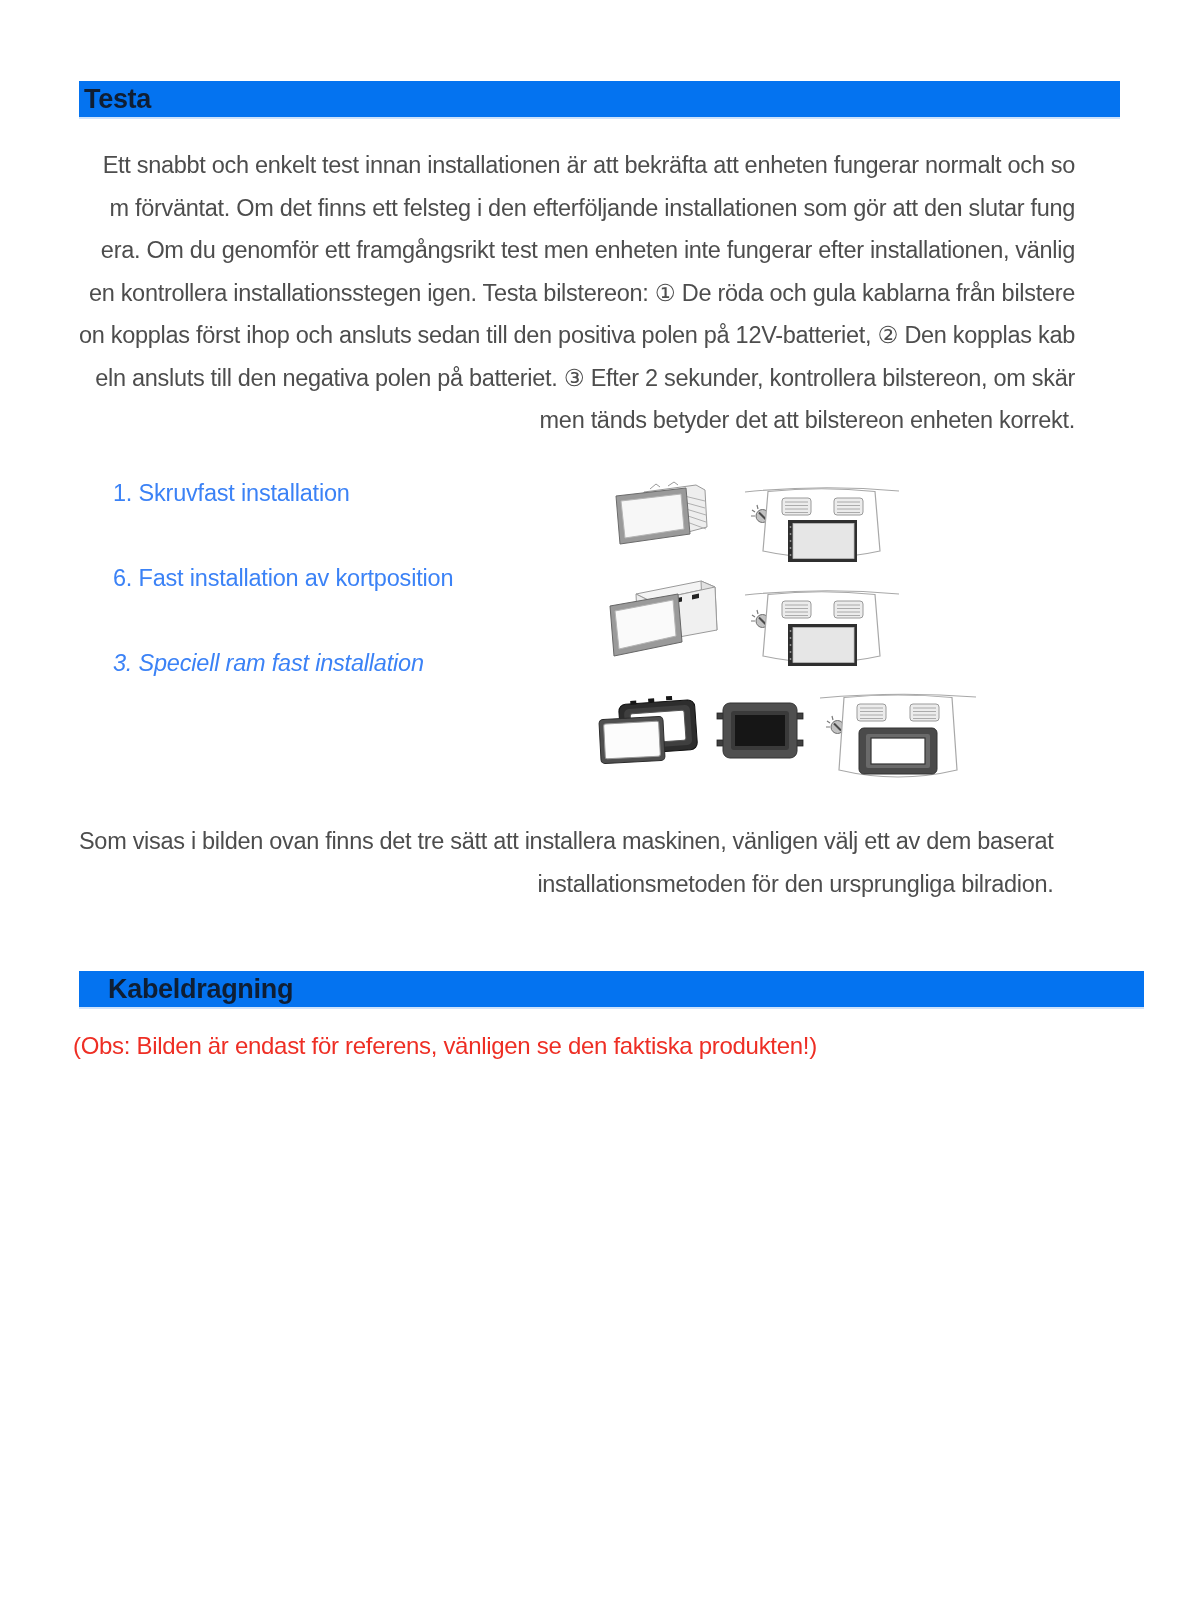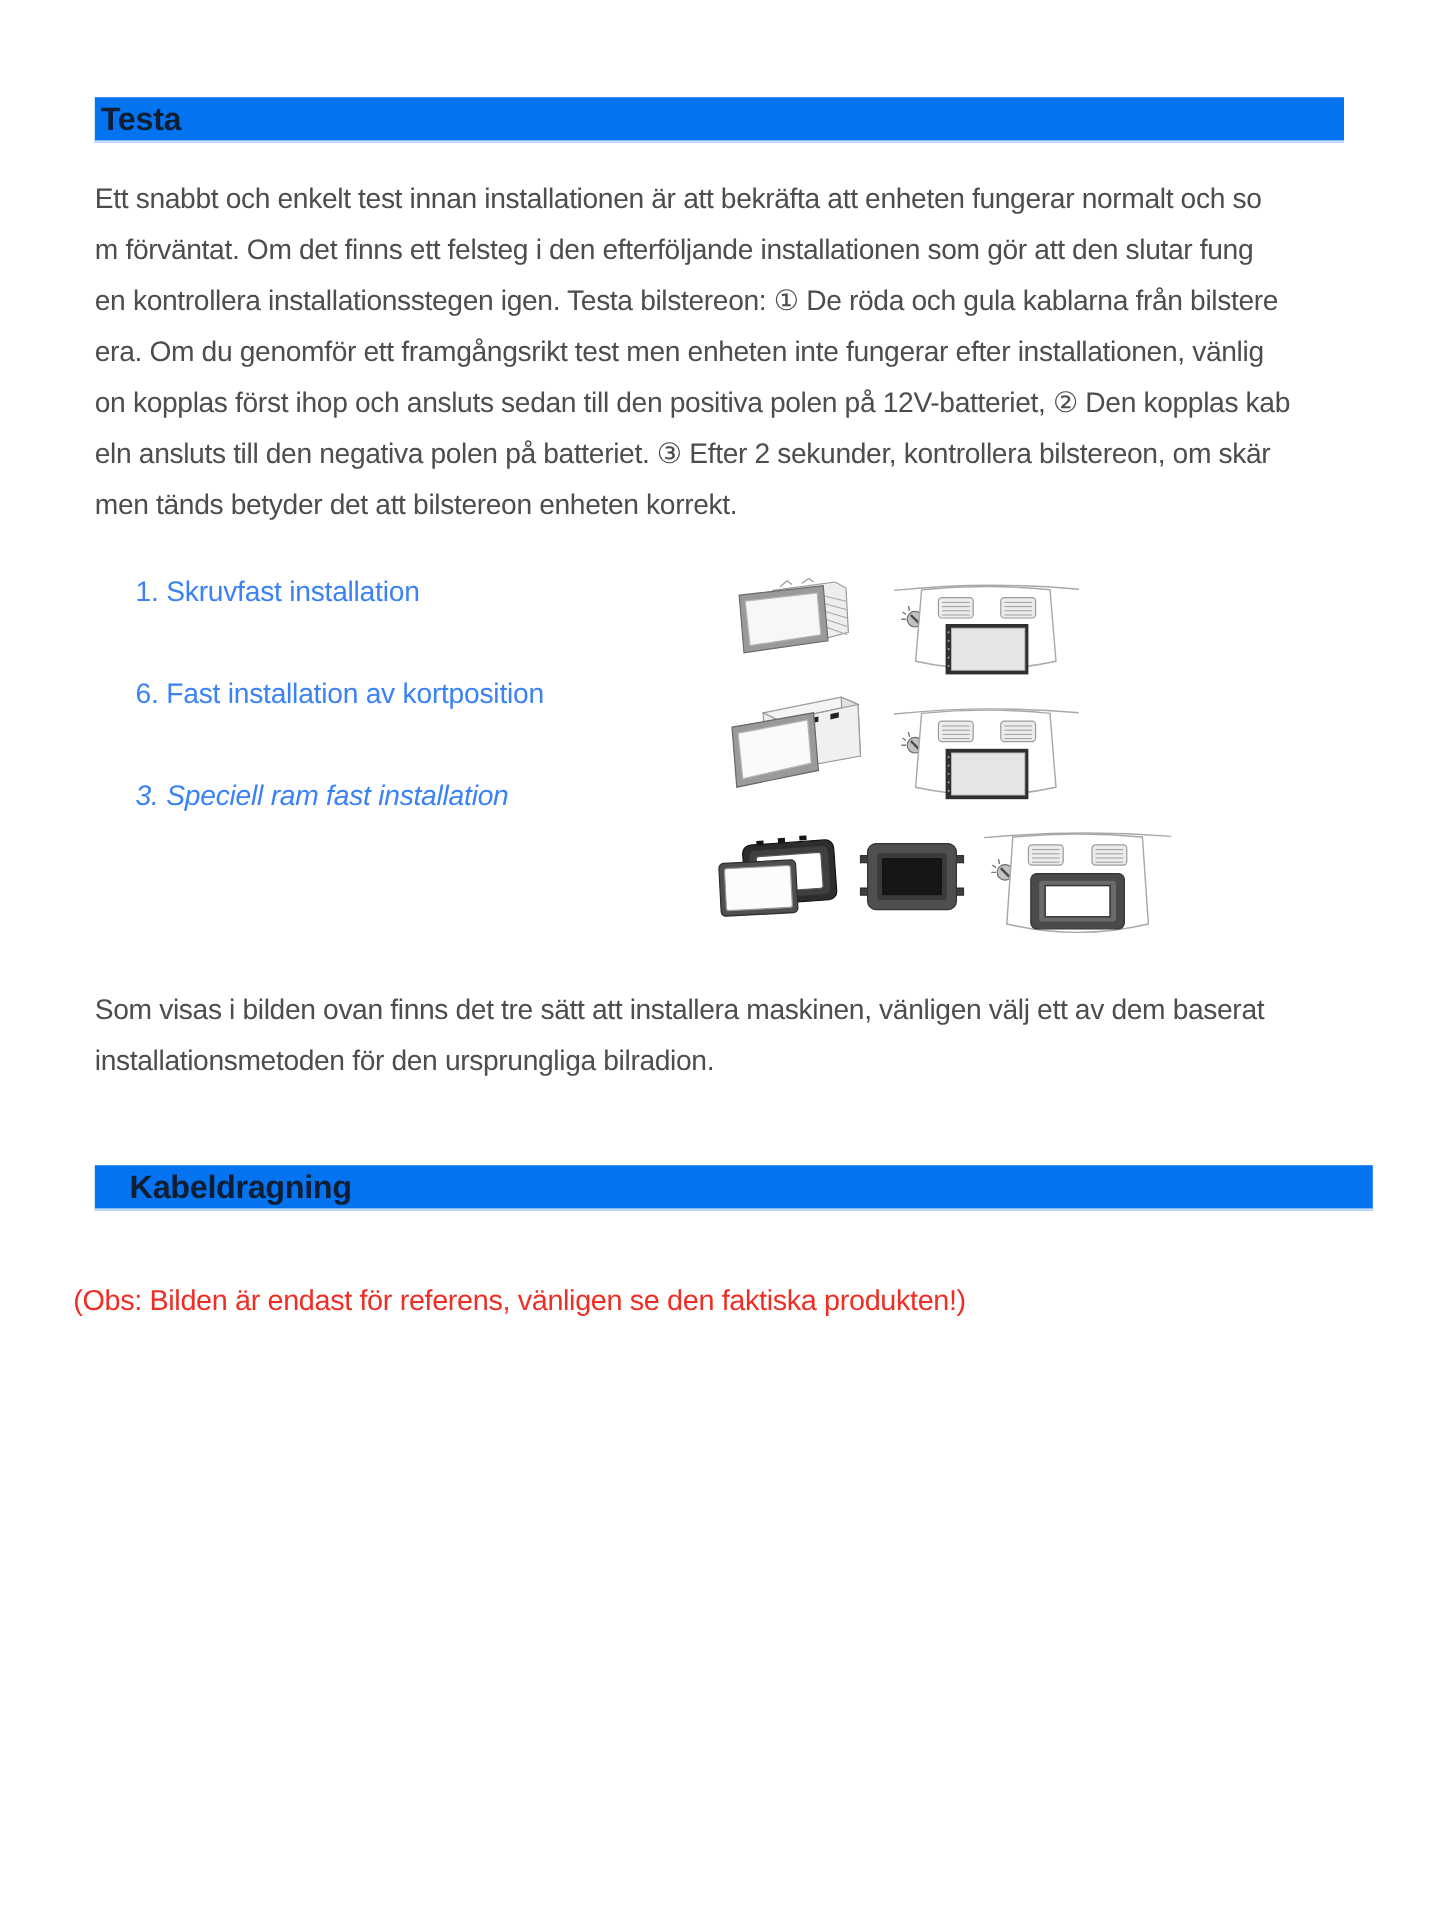--- a/index.html
+++ b/index.html
@@ -14,46 +14,46 @@
     position:absolute;left:79px;width:1041px;height:36px;
     background:#0473f0;
     border-bottom:2px solid #cfe3fb;
     display:flex;align-items:flex-end;
   }
   .hbar .htxt{
     color:#0f1e33;font-weight:bold;font-size:27px;
     padding-left:5px;letter-spacing:-0.3px;line-height:36px;
     white-space:nowrap;
   }
-  .para{position:absolute;left:79px;color:#4d4d4d;font-size:23.5px;letter-spacing:-0.3px;}
+  .para{position:absolute;left:79px;color:#4d4d4d;font-size:23.5px;letter-spacing:-0.3px;text-align:right;}
   .para .tline{height:42.5px;line-height:42.5px;white-space:nowrap;}
   .list-item{
     position:absolute;left:113px;color:#3b82f6;font-size:23.5px;
     letter-spacing:-0.2px;white-space:nowrap;line-height:30px;
   }
   .illus{position:absolute;}
   .note{
-    position:absolute;left:61px;top:1032px;
-    color:#ee2e24;font-size:24px;letter-spacing:-0.3px;white-space:nowrap;margin-top:39px;
+    position:absolute;left:73px;top:1032px;
+    color:#ee2e24;font-size:24px;letter-spacing:-0.3px;white-space:nowrap;
   }
 </style>
 </head>
 <body>
 
 <div id="page">
 
   <div class="hbar" style="top:81px;">
     <span class="htxt">Testa</span>
   </div>
 
   <div class="para" style="top:144px;">
     <div class="tline">Ett snabbt och enkelt test innan installationen är att bekräfta att enheten fungerar normalt och so</div>
     <div class="tline">m förväntat. Om det finns ett felsteg i den efterföljande installationen som gör att den slutar fung</div>
+    <div class="tline">era. Om du genomför ett framgångsrikt test men enheten inte fungerar efter installationen, vänlig</div>
     <div class="tline">en kontrollera installationsstegen igen. Testa bilstereon: ① De röda och gula kablarna från bilstere</div>
-    <div class="tline">era. Om du genomför ett framgångsrikt test men enheten inte fungerar efter installationen, vänlig</div>
     <div class="tline">on kopplas först ihop och ansluts sedan till den positiva polen på 12V-batteriet, ② Den kopplas kab</div>
     <div class="tline">eln ansluts till den negativa polen på batteriet. ③ Efter 2 sekunder, kontrollera bilstereon, om skär</div>
     <div class="tline">men tänds betyder det att bilstereon enheten korrekt.</div>
   </div>
 
   <div class="list-item" style="top:478px;">1. Skruvfast installation</div>
   <div class="list-item" style="top:563px;">6. Fast installation av kortposition</div>
   <div class="list-item" style="top:648px;font-style:italic;">3. Speciell ram fast installation</div>
 
   <svg class="illus" style="left:610px;top:480px;" width="112" height="74" viewBox="0 0 112 74">

